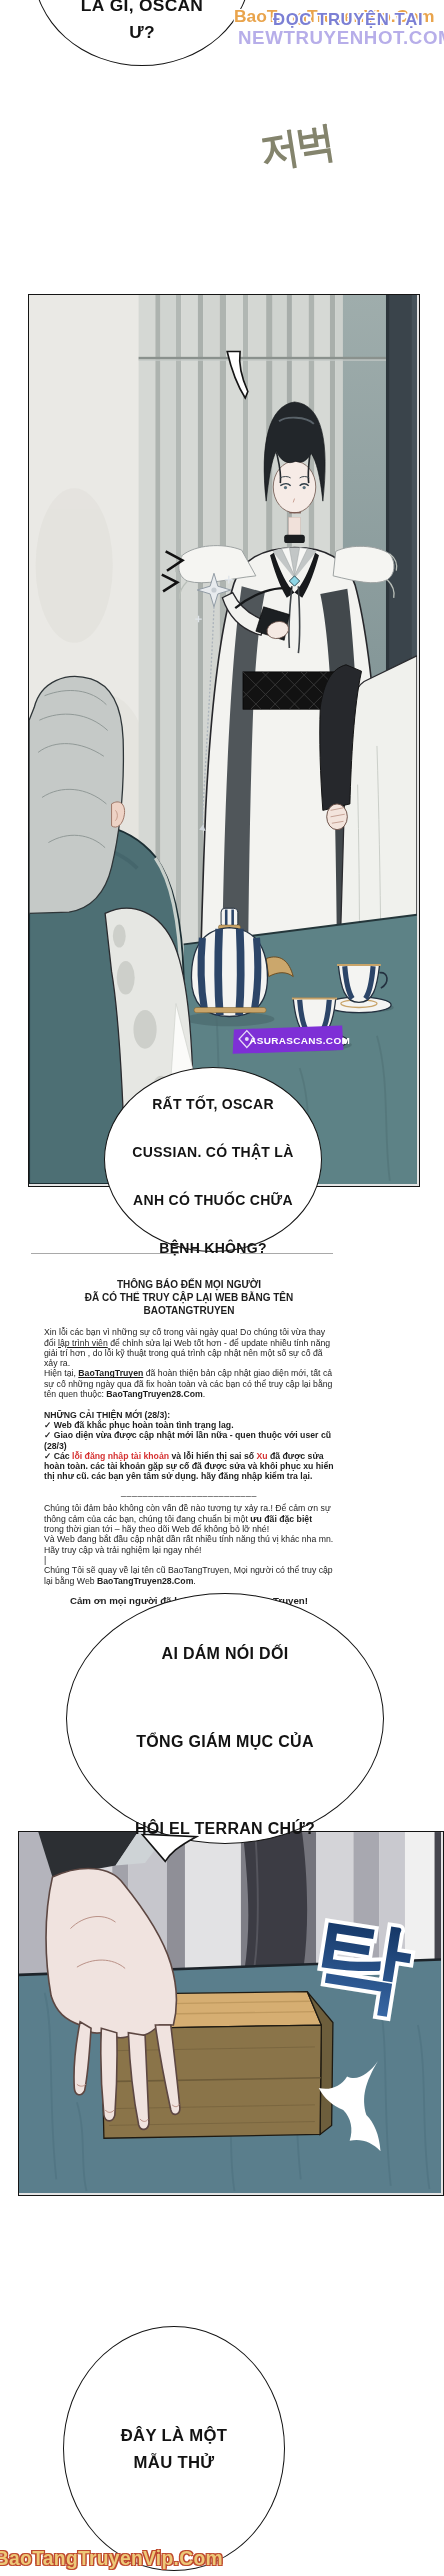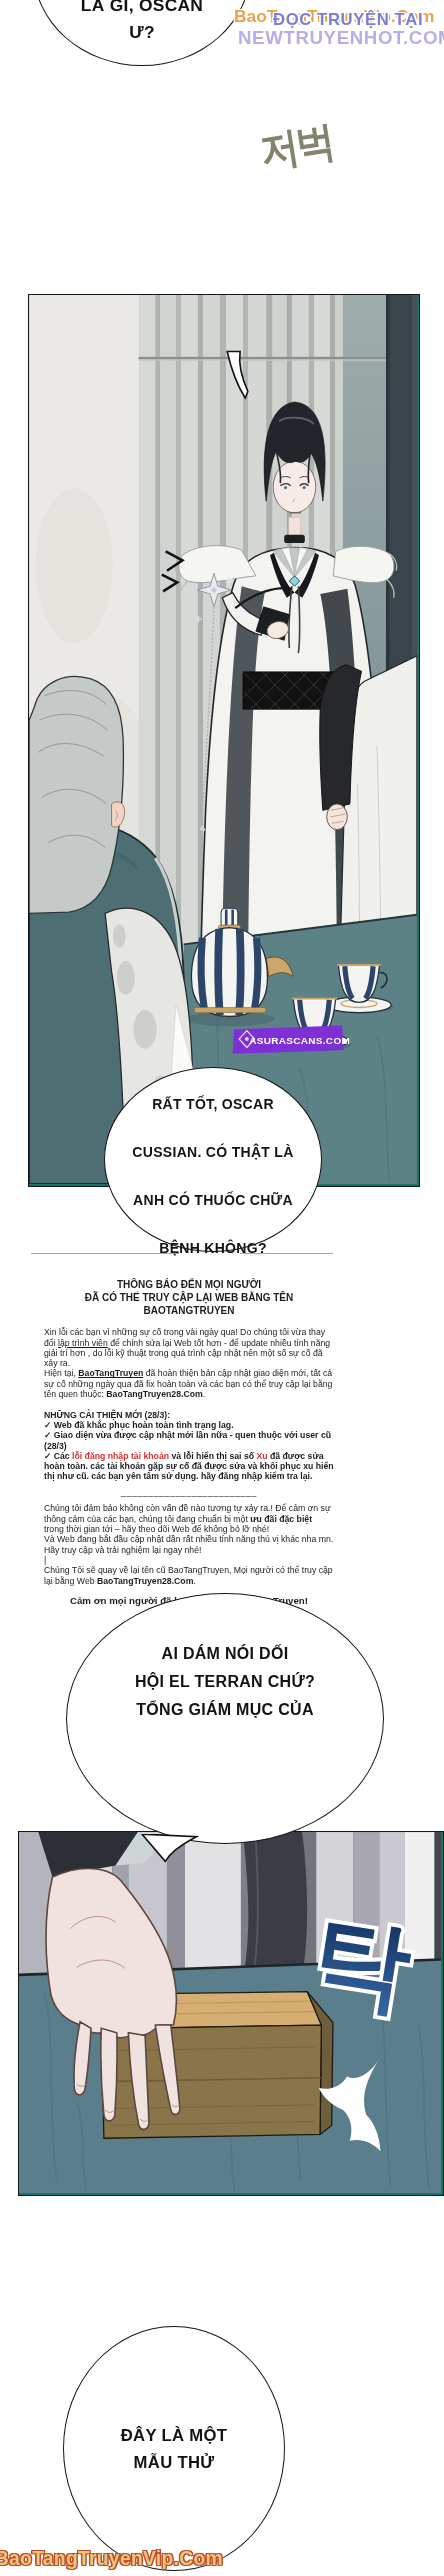--- a/index.html
+++ b/index.html
@@ -10,27 +10,27 @@
           z-index:3;display:flex;flex-direction:column;align-items:center;justify-content:center;
           text-align:center;box-sizing:border-box;}
   .bubble .ln{display:block;font-weight:700;color:#131313;letter-spacing:0.3px;
               font-family:"Liberation Sans","DejaVu Sans",sans-serif;}
   .b1{left:33px;top:-128px;width:218px;height:194px;justify-content:flex-end;padding-bottom:19.3px;}
   .b1 .ln{font-size:17.4px;line-height:27px;}
   .b2{left:156px;top:186px;width:201px;height:171px;}
   .b2 .ln{font-size:16px;line-height:27px;}
   .b3{left:104px;top:1067px;width:218px;height:185px;padding-top:11.6px;}
   .b3 .ln{font-size:14px;line-height:26px;margin-top:22px;}
-  .b4{left:66px;top:1593px;width:318px;height:251px;justify-content:flex-start;padding-top:46px;}
+  .b4{left:66px;top:1593px;width:318px;height:251px;justify-content:space-between;padding-top:46px;}
   .b4 .ln{font-size:16px;line-height:28px;}
   .b5{left:63px;top:2326px;width:222px;height:245px;}
   .b5 .ln{font-size:16.7px;line-height:27px;}
   .tail{position:absolute;z-index:4;}
   
-  .panel{position:absolute;border:1.9px solid #151515;box-sizing:border-box;z-index:1;overflow:hidden;background:#0f766e;}
+  .panel{position:absolute;border:1.9px solid #151515;box-sizing:border-box;z-index:1;overflow:hidden;background:#e5e5e5;}
   .panel1{left:28px;top:294px;width:392px;height:893px;}
   .panel2{left:18px;top:1831px;width:426px;height:365px;}
   .panel svg{display:block;}
   
   .wm{position:absolute;font-weight:700;white-space:nowrap;z-index:5;}
   .outline-w{text-shadow:-1.3px -1.3px 0 #fff,1.3px -1.3px 0 #fff,-1.3px 1.3px 0 #fff,1.3px 1.3px 0 #fff,0 -1.3px 0 #fff,0 1.3px 0 #fff,-1.3px 0 0 #fff,1.3px 0 0 #fff;}
   .wm-orange{left:234px;top:6.4px;font-size:17.4px;color:#e9a44c;}
   .wm-purple{left:273px;top:10.3px;font-size:16.7px;color:#7b7fd4;letter-spacing:0.6px;}
   .wm-lav{left:238px;top:27px;font-size:18.7px;color:#b7aee9;letter-spacing:0.6px;}
   .wm-gold{left:-5.2px;top:2548px;font-size:19.3px;color:#edc878;letter-spacing:0.3px;
@@ -307,22 +307,22 @@
     <p>Và Web đang bắt đầu cập nhật dần rất nhiều tính năng thú vị khác nha mn.</p>
     <p>Hãy truy cập và trải nghiệm lại ngay nhé!</p>
     <p>|</p>
     <p><span>Chúng Tôi sẽ quay về lại tên cũ BaoTangTruyen, Mọi người có thể truy cập lại bằng Web </span><span class="bold">BaoTangTruyen28.Com</span><span>.</span></p>
     <div class="gap"></div>
     <p class="thanks">Cảm ơn mọi người đã luôn ủng hộ BaoTangTruyen!</p>
   </div>
 
   <div class="bubble b4">
     <span class="ln">AI DÁM NÓI DỐI</span>
+    <span class="ln">TỔNG GIÁM MỤC CỦA</span>
     <span class="ln">HỘI EL TERRAN CHỨ?</span>
-    <span class="ln">TỔNG GIÁM MỤC CỦA</span>
   </div>
   <div class="tail" style="left:138px;top:1834px;width:61px;height:30px">
     <svg width="61" height="30" viewBox="0 0 94 46">
         <path d="M6,0 L90,4 C60,20 50,30 42,42 Z" fill="#fff" stroke="#141414" stroke-width="2.5"></path>
       </svg>
   </div>
 
   <div class="panel panel2">
     <svg width="422" height="361" viewBox="0 0 656 561" xmlns="http://www.w3.org/2000/svg">
       <defs>

